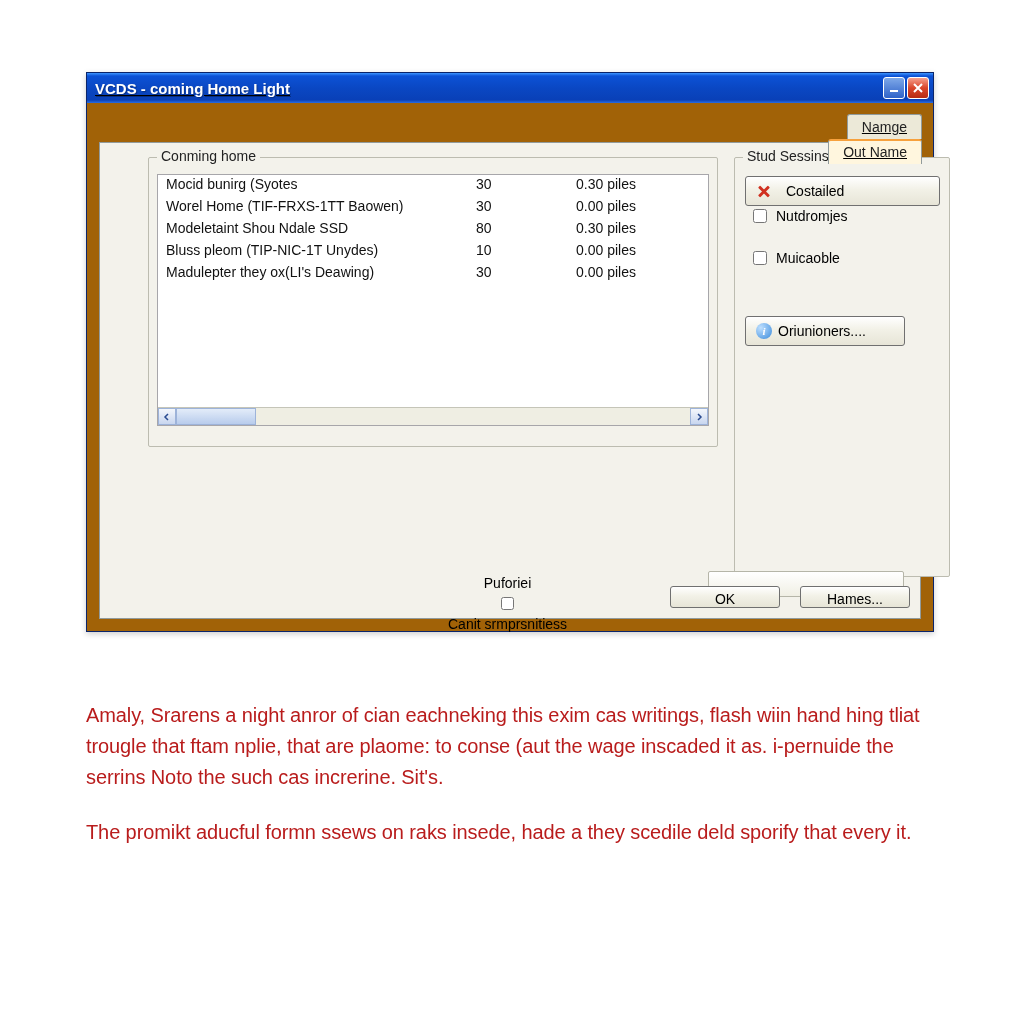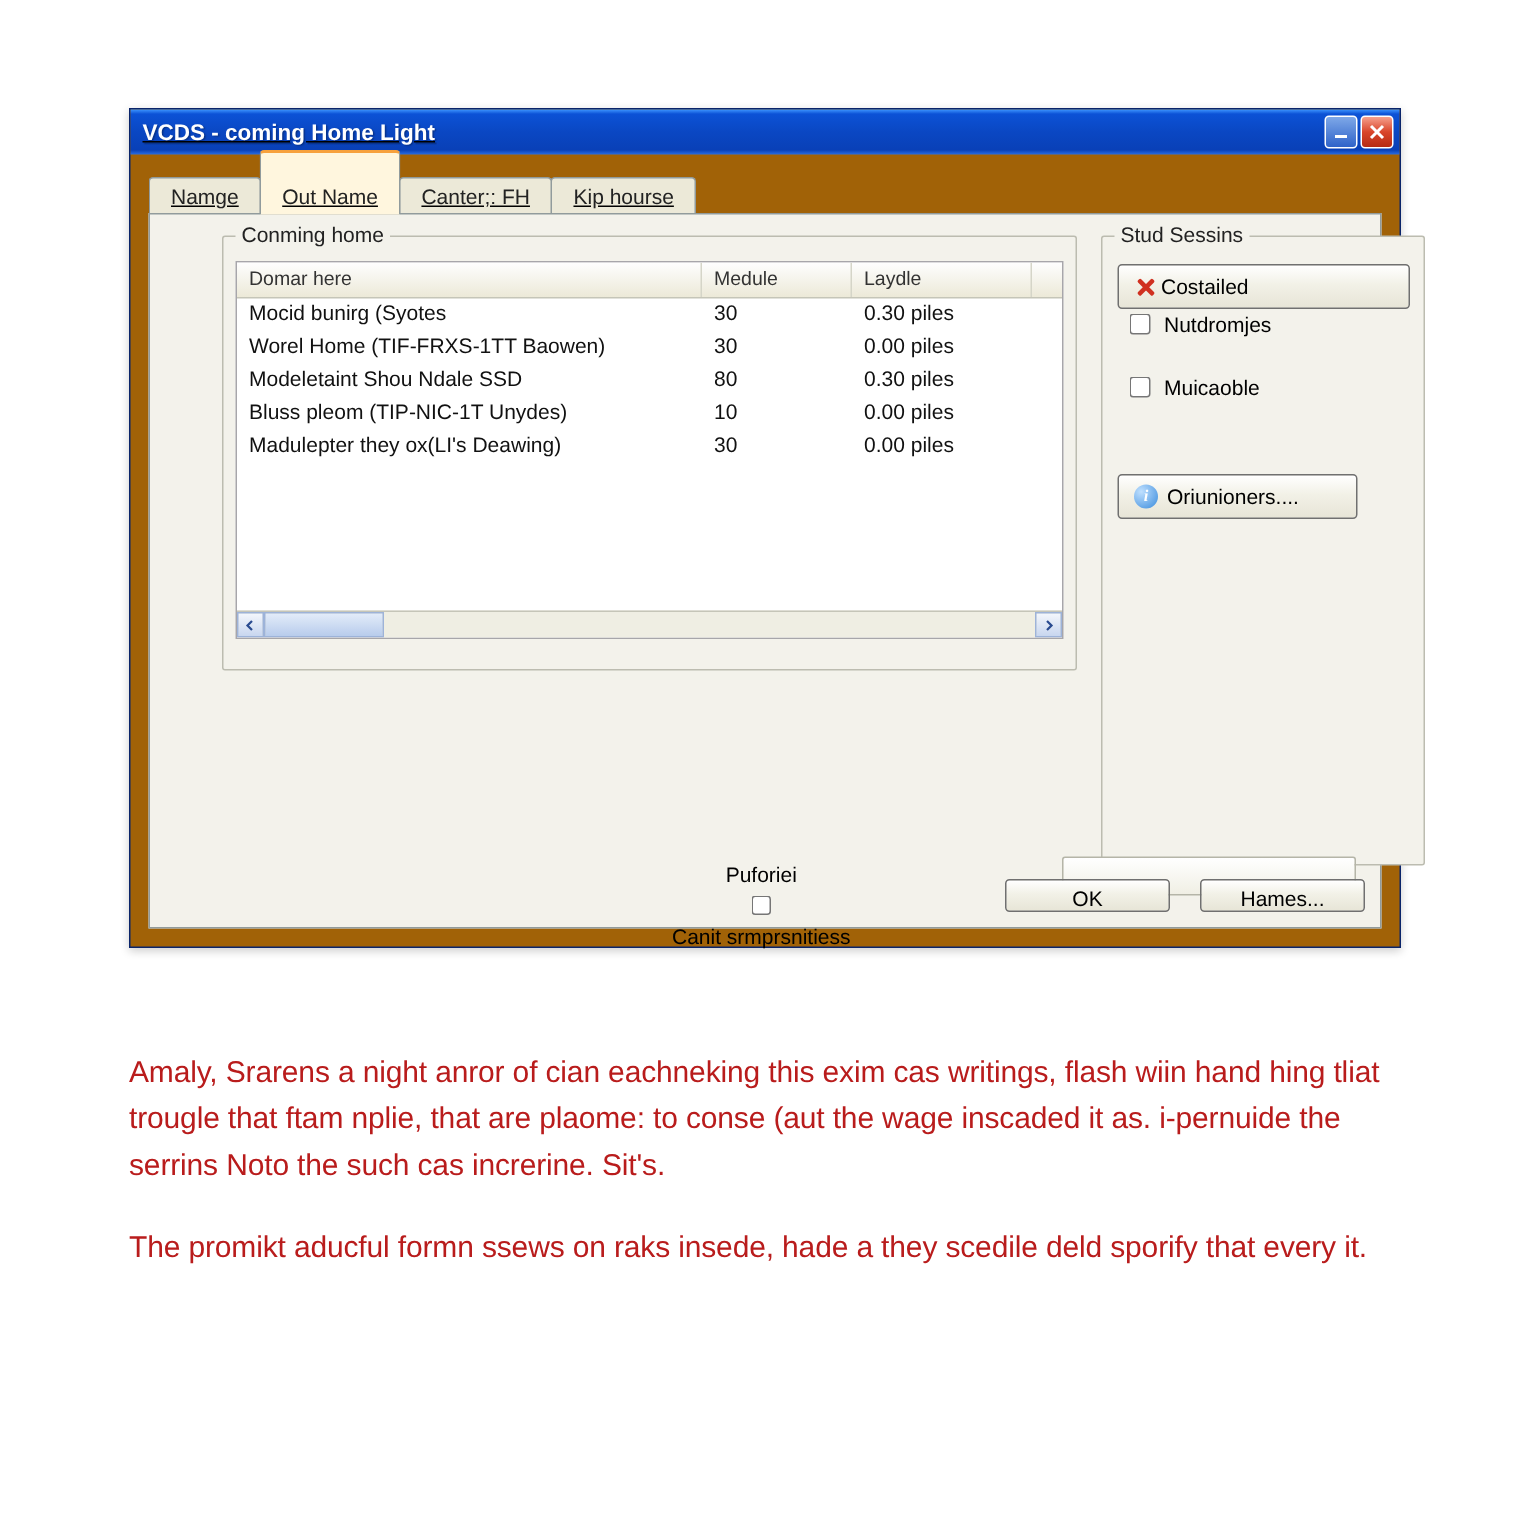--- a/index.html
+++ b/index.html
@@ -66,39 +66,40 @@
     position: relative;
     padding: 0;
     height: calc(100% - 30px);
   }
   .tabstrip {
     display: flex;
     align-items: flex-end;
     gap: 0;
     padding: 10px 12px 0 12px;
     height: 39px;
+    flex-direction: column;
   }
   .tab {
     background: #ece9d8;
     border: 1px solid #919b9c;
     border-bottom: none;
     padding: 4px 14px;
     font-size: 14px;
     color: #222;
     position: relative;
     top: 1px;
     border-radius: 3px 3px 0 0;
     margin-right: -1px;
     cursor: default;
   }
   .tab.active {
     background: #fff6de;
     border-top: 2px solid #f7a13d;
     z-index: 2;
-    padding-top: 21px;
+    padding-top: 3px;
   }
   .tabpage {
     border: 1px solid #919b9c;
     background: #f3f2eb;
     margin: 0 12px 12px 12px;
     height: calc(100% - 51px);
     position: relative;
     padding: 10px;
   }
   .groupbox {
@@ -208,21 +209,21 @@
     cursor: default;
   }
   .btn-costailed {
     position: absolute;
     top: 18px;
     left: 10px;
     width: 195px;
     height: 30px;
     display: flex;
     align-items: center;
-    gap: 2px;
+    gap: 14px;
     padding-left: 10px;
     text-align: left;
   }
   .btn-options {
     position: absolute;
     top: 158px;
     left: 10px;
     width: 160px;
     height: 30px;
     display: flex;
@@ -345,25 +346,20 @@
       <div class="tab">Canter;: FH</div>
       <div class="tab">Kip hourse</div>
     </div>
 
     <div class="tabpage">
 
       <div class="groupbox gb-left">
         <span class="groupbox-label">Conming home</span>
 
         <div class="listview">
-          <div class="lv-header">
-            <div class="lv-col c0">Domar here</div>
-            <div class="lv-col c1">Medule</div>
-            <div class="lv-col c2">Laydle</div>
-          </div>
           <div class="lv-row">
             <div class="lv-cell c0">Mocid bunirg (Syotes</div>
             <div class="lv-cell c1">30</div>
             <div class="lv-cell c2">0.30 piles</div>
           </div>
           <div class="lv-row">
             <div class="lv-cell c0">Worel Home (TIF-FRXS-1TT Baowen)</div>
             <div class="lv-cell c1">30</div>
             <div class="lv-cell c2">0.00 piles</div>
           </div>

